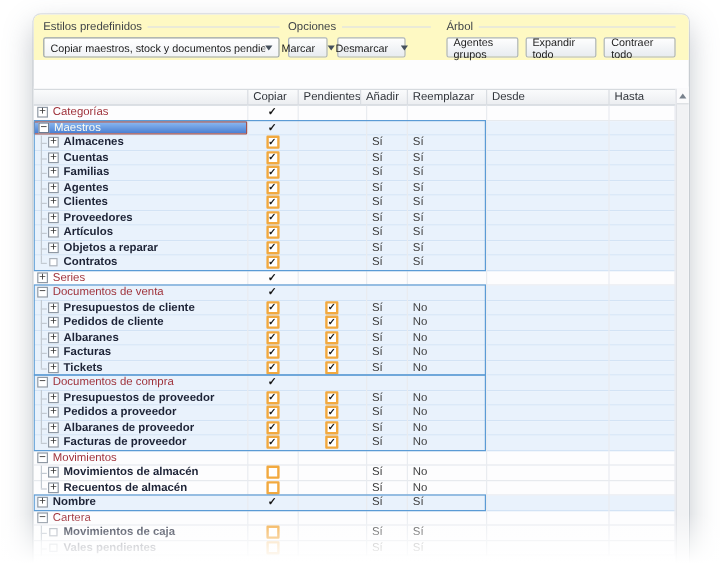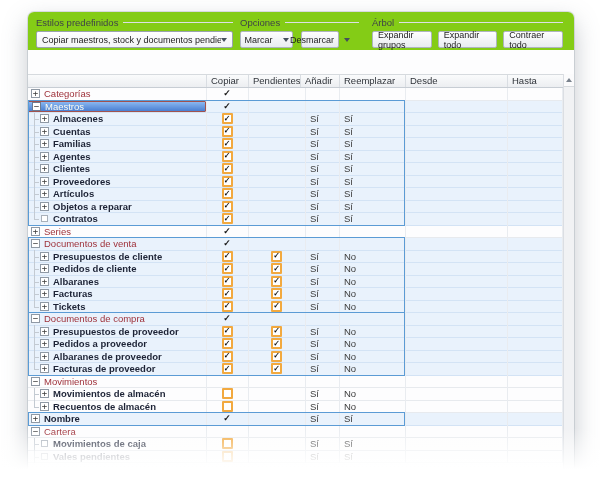--- a/index.html
+++ b/index.html
@@ -15,40 +15,40 @@
       display:flex; align-items:center; padding:0 9px; }
   .app-icon { width:14px; height:13px; margin-right:7px; flex:none; }
   .title { color:#fff; font-size:11px; flex:1; white-space:nowrap; letter-spacing:.2px; }
   .capbtn { width:19px; height:18px; display:flex; align-items:center; justify-content:center;
       color:#fff; cursor:default; }
   .cap-min i { display:block; width:8px; border-bottom:2px solid #fff; margin-top:7px; }
   .cap-max i { display:block; width:9px; height:8px; border:2px solid #fff; }
   .cap-close { font-size:13px; font-weight:bold; line-height:1; }
 
   
-  .toolbar { position:relative; height:38px; background:#84cc16; font-size:9.5px; }
+  .toolbar { position:relative; height:38px; background:#fef9c3; font-size:9.5px; }
   .tgroup { position:absolute; top:4px; }
   .grp-styles { left:8px;  width:197px; }
   .grp-options{ left:212px; width:119px; }
   .grp-tree   { left:344px; width:191px; }
   .grp-head { display:flex; align-items:center; gap:5px; color:#3f4348; height:12px; }
   .grp-line { flex:1; height:1px; background:#dcе0e5; background:#dce0e5; }
   .grp-body { margin-top:3px; display:flex; gap:8px; }
   .combo { width:100%; height:17px; border:1px solid #99a3ad; border-radius:2px;
       background:linear-gradient(#ffffff,#f1f3f6); display:flex; align-items:center;
       padding:0 5px; font-size:9px; color:#1c1c1c; }
   .combo-text { flex:1; white-space:nowrap; overflow:hidden; }
   .arrow-down { width:0; height:0; border-left:3.5px solid transparent;
       border-right:3.5px solid transparent; border-top:4px solid #45505c; flex:none; }
   .tbtn { height:17px; border:1px solid #adb5be; border-radius:2px; color:#1c1c1c;
       background:linear-gradient(#fefefe,#e8ecf0); font-size:9px;
       display:flex; align-items:center; justify-content:center; padding:0 5px; }
   .tbtn .sep { width:1px; height:11px; background:#c6ccd3; margin:0 4px 0 6px; }
-  .grp-options .tbtn { width:53px; }
-  .grp-options .tbtn + .tbtn { width:38px;align-items:center; }
+  .grp-options .tbtn { width:33px; }
+  .grp-options .tbtn + .tbtn { width:57px;align-items:center; }
   .grp-tree .grp-body { justify-content:space-between; gap:6px; }
   .grp-tree .tbtn { flex:1; }
 
   
   .grid { position:absolute; left:0; top:60px; right:0; bottom:0; background:#fdfdfe; }
   .thead { position:absolute; top:2px; left:0; width:535px; height:14px;
       background:linear-gradient(#fafbfc,#eceef1);
       border-top:1px solid #d6dade; border-bottom:1px solid #c7cdd4; }
   .th { position:absolute; top:0; height:100%; font-size:9.5px; color:#30343a;
       padding-left:4px; line-height:12px; border-left:1px solid #d9dde2; }
@@ -145,21 +145,21 @@
         </div>
       </div>
     </div>
 
     <div class="tgroup grp-tree">
       <div class="grp-head">
         <span>Árbol</span>
         <span class="grp-line"></span>
       </div>
       <div class="grp-body">
-        <div class="tbtn">Expandir grupos</div>
+        <div class="tbtn">Agentes grupos</div>
         <div class="tbtn">Expandir todo</div>
         <div class="tbtn">Contraer todo</div>
       </div>
     </div>
   </div>
 
   <div class="grid">
     <div class="thead">
       <div class="th" style="left:178px;width:42px">Copiar</div>
       <div class="th" style="left:220px;width:57px">Pendientes</div>

